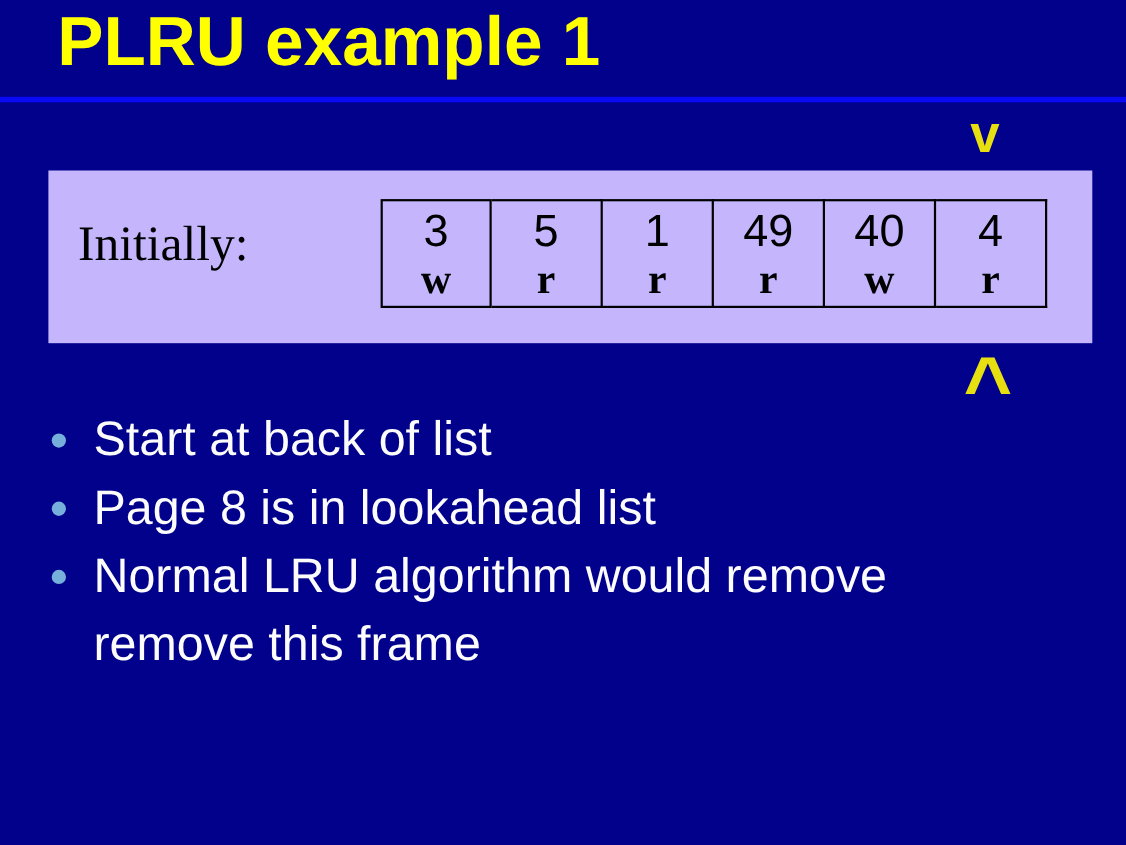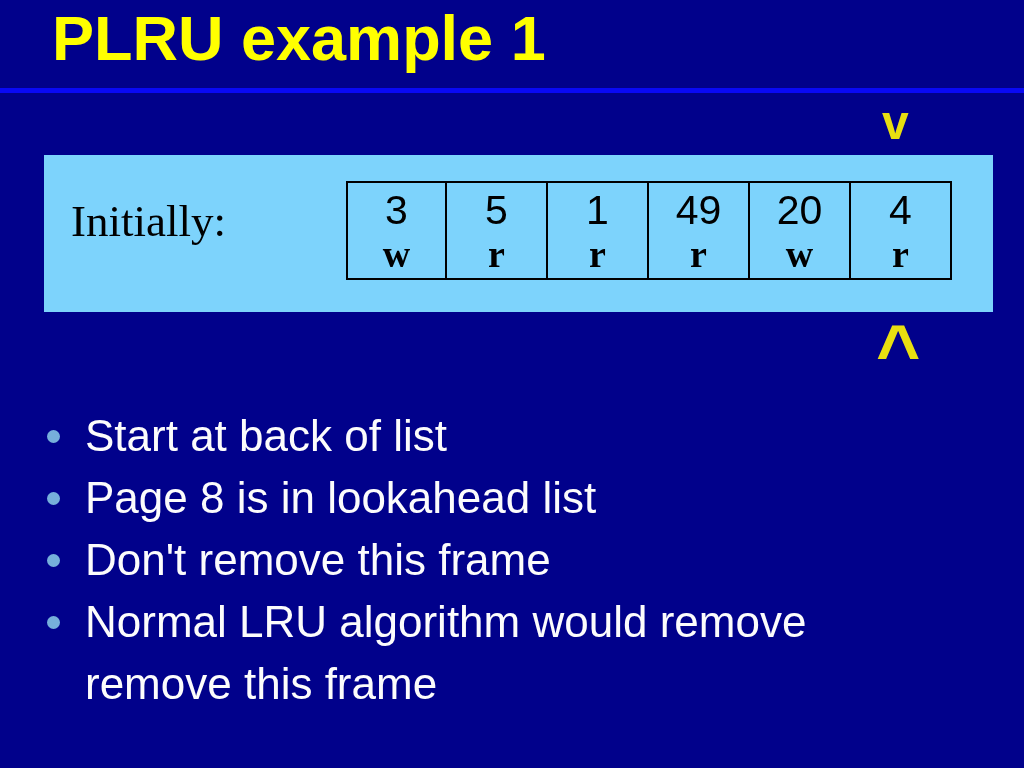--- a/index.html
+++ b/index.html
@@ -45,21 +45,21 @@
   .pointer-up {
     left: 876px; top: 314px;
     font-size: 76px;
   }
 
   
   .figure-panel {
     position: absolute;
     left: 44px; top: 155px;
     width: 949px; height: 157px;
-    background: #7dd3fc;
+    background: #c4b5fd;
   }
   .figure-label {
     position: absolute;
     left: 27px; top: 40px;
     font-family: "Liberation Serif", serif;
     font-size: 45px;
     color: #000000;
     white-space: nowrap;
   }
 
@@ -91,21 +91,20 @@
     line-height: 42px;
     color: #000000;
   }
 
   
   .bullet-list {
     position: absolute;
     left: 47px; top: 369px;
     width: 880px;
     list-style: none;
-    margin-top: 36px;
   }
   .bullet-item {
     display: flex;
     align-items: flex-start;
     font-size: 44px;
     line-height: 62px;
     color: #FCFCFC;
     max-width: 880px;
   }
   .bullet-dot {
@@ -138,21 +137,21 @@
     </div>
     <div class="frame-cell">
       <span class="frame-page">1</span>
       <span class="frame-flag">r</span>
     </div>
     <div class="frame-cell">
       <span class="frame-page">49</span>
       <span class="frame-flag">r</span>
     </div>
     <div class="frame-cell">
-      <span class="frame-page">20</span>
+      <span class="frame-page">40</span>
       <span class="frame-flag">w</span>
     </div>
     <div class="frame-cell">
       <span class="frame-page">4</span>
       <span class="frame-flag">r</span>
     </div>
   </div>
 </div>
 
 <div class="pointer pointer-up">^</div>
@@ -161,19 +160,15 @@
   <li class="bullet-item">
     <span class="bullet-dot"></span>
     <span class="bullet-text">Start at back of list</span>
   </li>
   <li class="bullet-item">
     <span class="bullet-dot"></span>
     <span class="bullet-text">Page 8 is in lookahead list</span>
   </li>
   <li class="bullet-item">
     <span class="bullet-dot"></span>
-    <span class="bullet-text">Don't remove this frame</span>
-  </li>
-  <li class="bullet-item">
-    <span class="bullet-dot"></span>
     <span class="bullet-text">Normal LRU algorithm would remove remove this frame</span>
   </li>
 </ul>
 
 </body></html>

